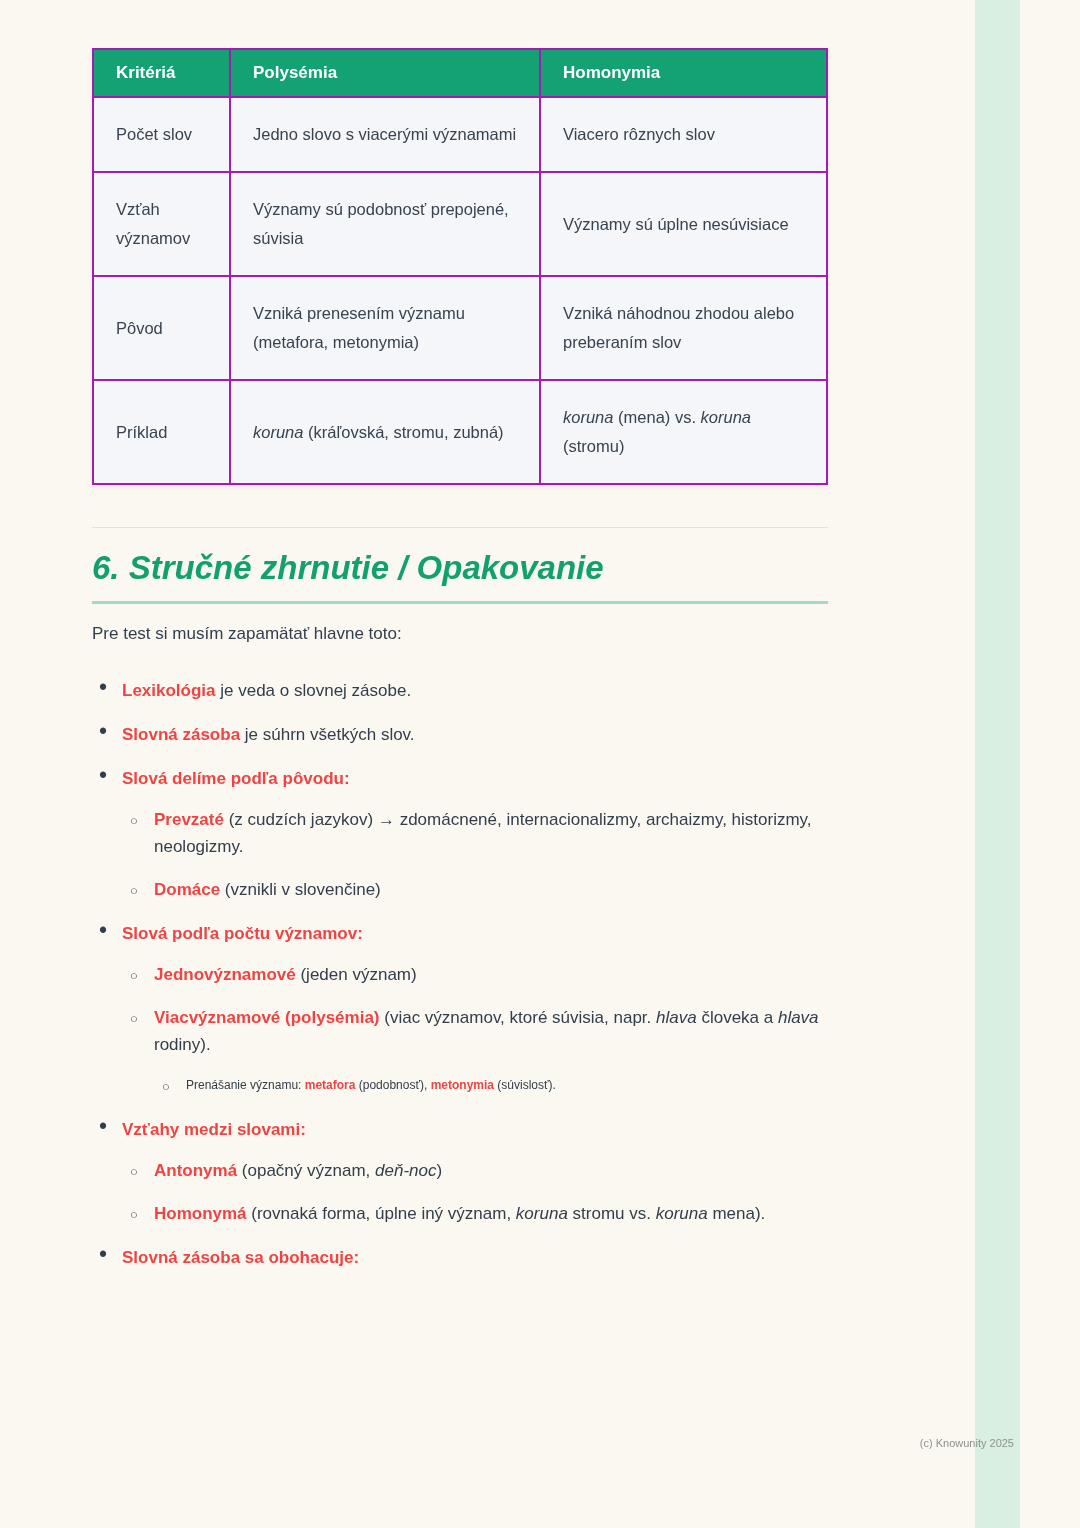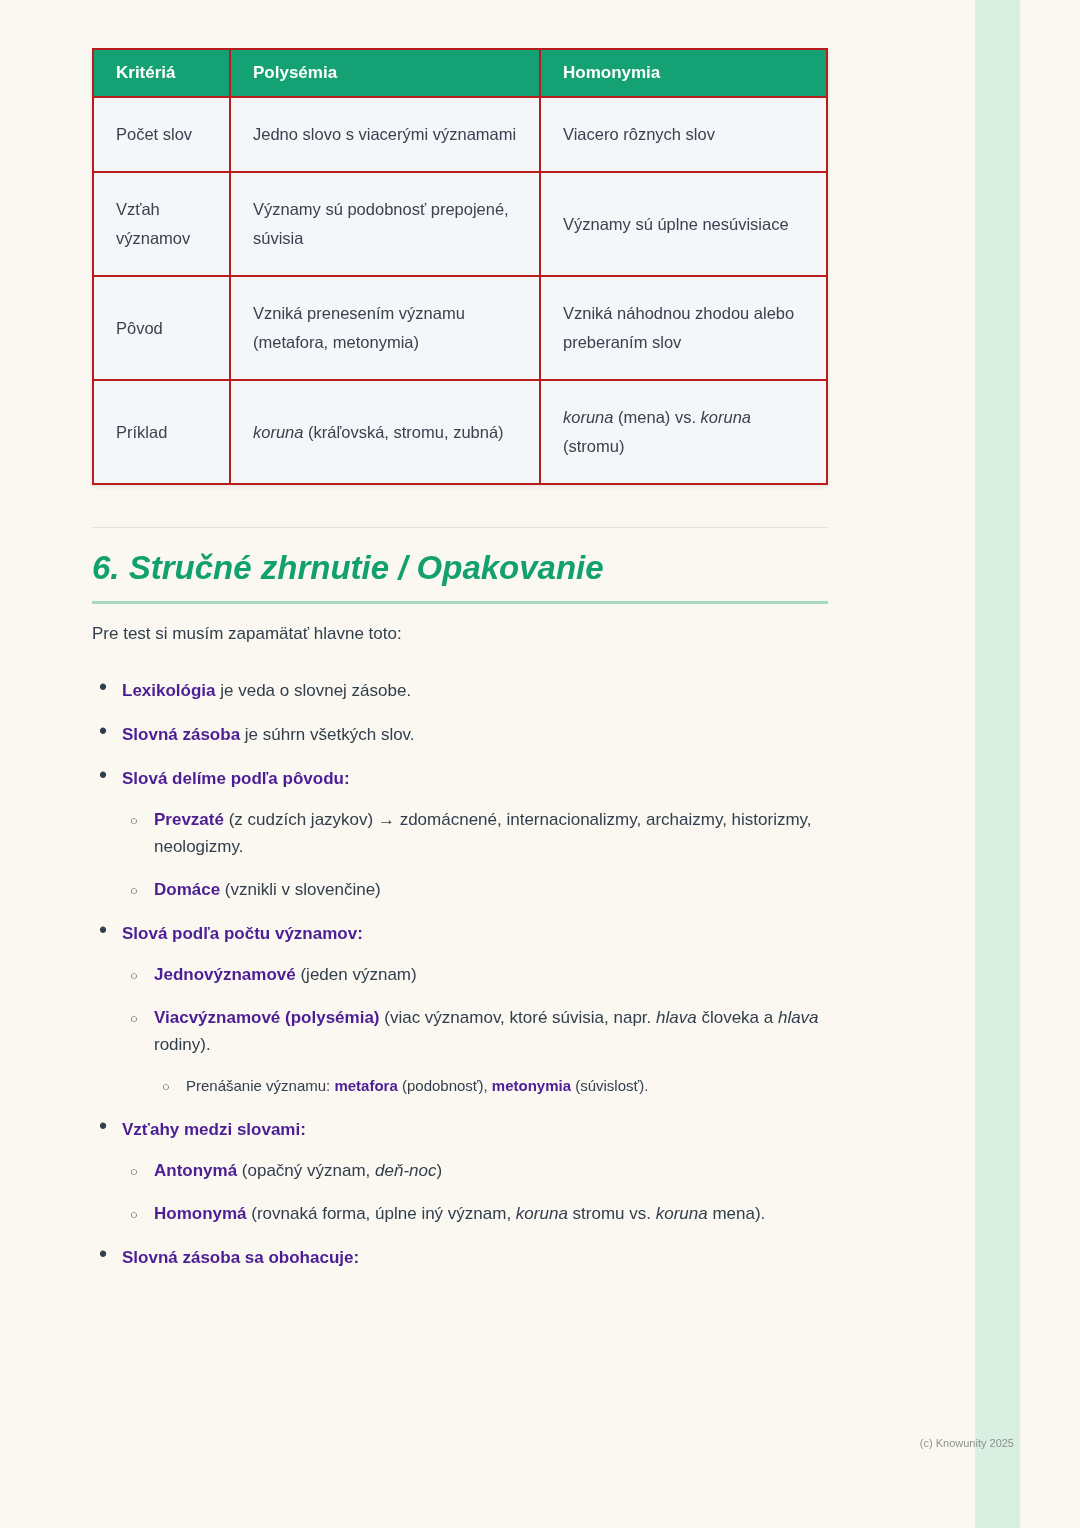--- a/index.html
+++ b/index.html
@@ -25,21 +25,21 @@
     position: absolute;
     left: 92px;
     top: 48px;
     width: 736px;
   }
   
   .cmp-table {
     width: 736px;
     border-collapse: separate;
     border-spacing: 2px;
-    background: #b91c1c;
+    background: #a21caf;
     box-shadow: 0 2px 5px rgba(0,0,0,0.08);
   }
   .cmp-table col.c0 { width: 135px; }
   .cmp-table col.c1 { width: 308px; }
   .cmp-table col.c2 { width: 285px; }
   .cmp-table th {
     background: #14a173;
     color: #ffffff;
     font-weight: 700;
     font-size: 17px;
@@ -80,23 +80,23 @@
   }
   
   ul { list-style: none; }
   .lv1 { margin-top: 30px; }
   .lv1 > li { position: relative; padding-left: 30px; margin-bottom: 17px; font-size: 17px; line-height: 27px; }
   .lv1 > li::before { content: "•"; position: absolute; left: 7px; top: -3px; font-size: 23px; color: #323e4c; }
   .lv2 { margin-top: 14px; margin-bottom: 6px; }
   .lv2 > li { position: relative; padding-left: 32px; margin-bottom: 16px; font-size: 17px; line-height: 27px; }
   .lv2 > li::before { content: "○"; position: absolute; left: 8px; top: 1px; font-size: 13px; color: #323e4c; }
   .lv3 { margin-top: 14px; margin-bottom: 2px; }
-  .lv3 > li { position: relative; padding-left: 32px; margin-bottom: 6px; font-size: 15px; line-height: 27px; }
+  .lv3 > li { position: relative; padding-left: 32px; margin-bottom: 6px; font-size: 12px; line-height: 27px; }
   .lv3 > li::before { content: "○"; position: absolute; left: 8px; top: 1px; font-size: 13px; color: #323e4c; }
-  .b { font-weight: 700; color: #4c1d95; }
+  .b { font-weight: 700; color: #ef4444; }
   .i { font-style: italic; }
   
   .footer {
     position: absolute;
     top: 1437px;
     right: 66px;
     font-size: 11px;
     color: #8f928c;
   }
 </style>

